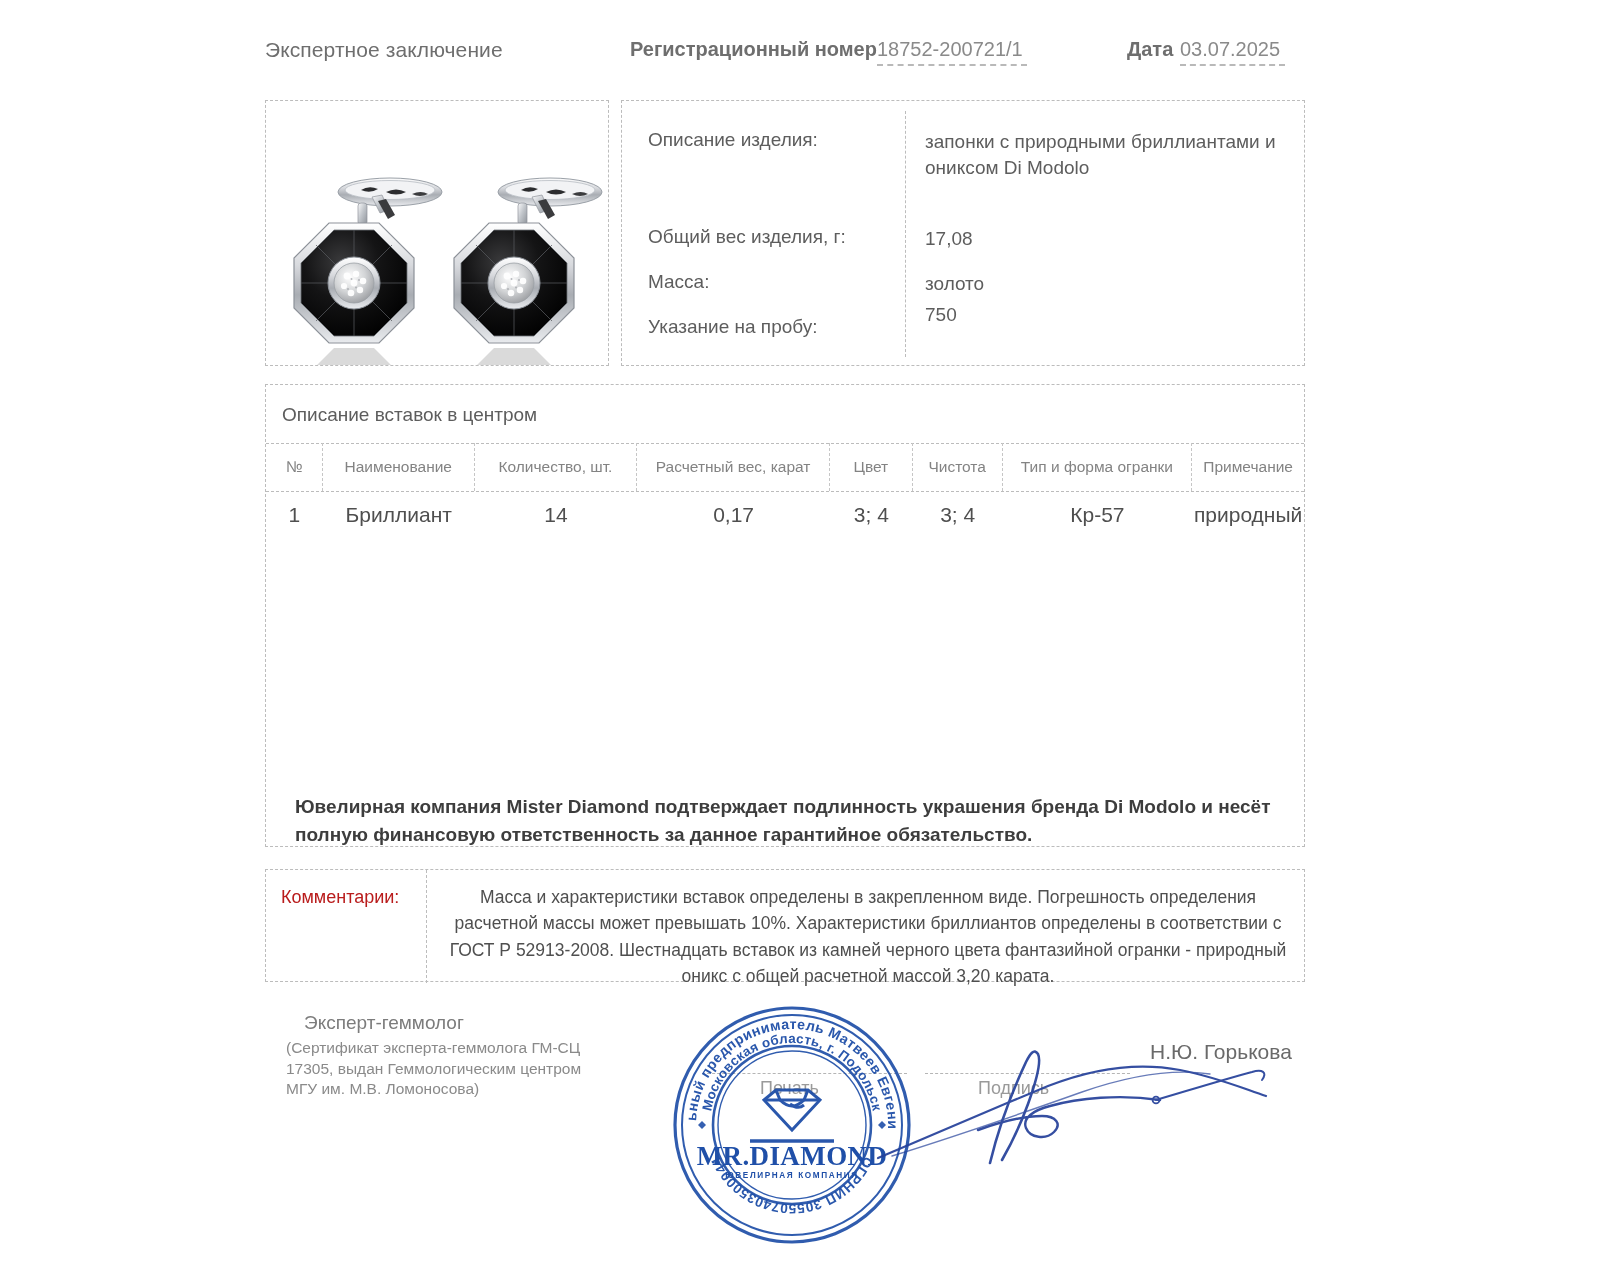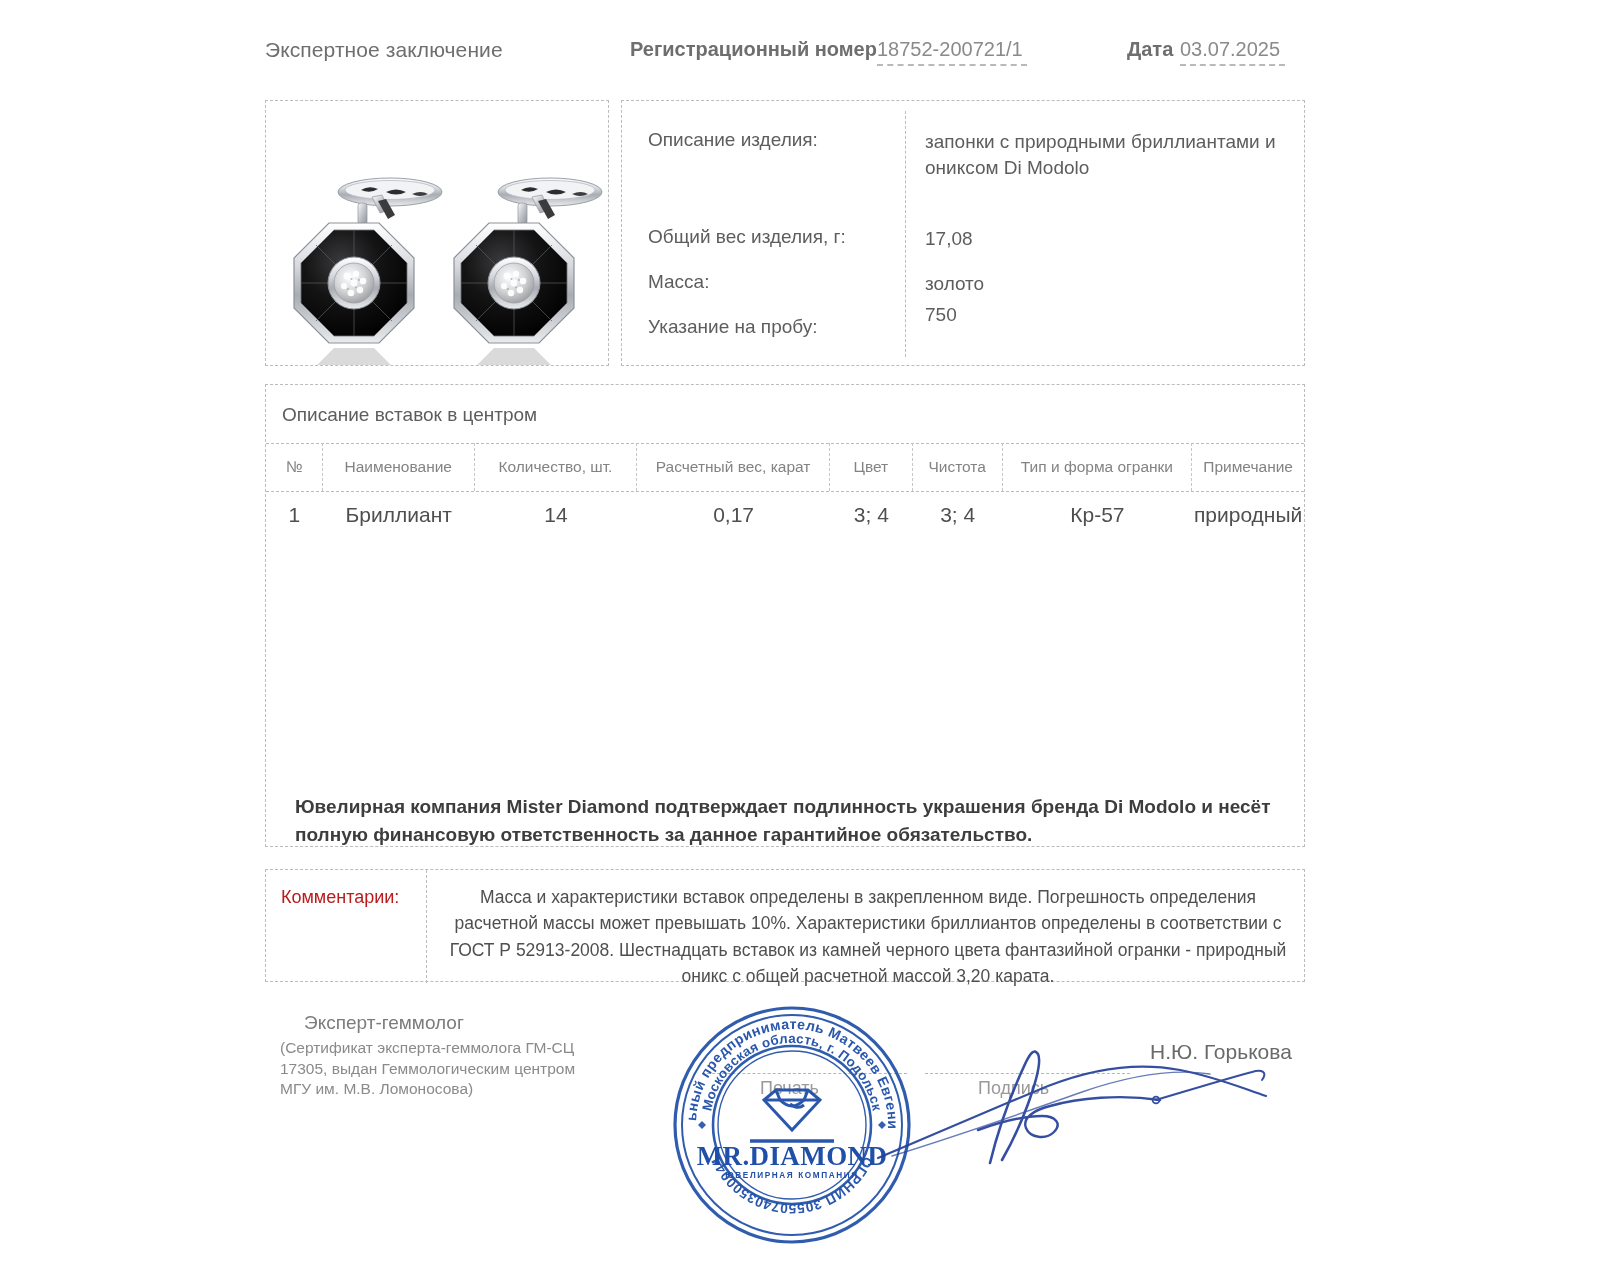--- a/index.html
+++ b/index.html
@@ -220,21 +220,21 @@
   }
   .expert-title {
     position: absolute;
     left: 15px; top: 12px;
     font-size: 19px;
     color: #7c7c7c;
     margin-left: 24px;
   }
   .expert-sub {
     position: absolute;
-    left: 15px; top: 38px;
+    left: 21px; top: 38px;
     width: 330px;
     font-size: 15.5px;
     line-height: 1.33;
     color: #8a8a8a;
   }
   .stamp-line {
     position: absolute;
     left: 437px; top: 73px;
     width: 205px;
     border-top: 1.5px dashed #b5b5b5;

